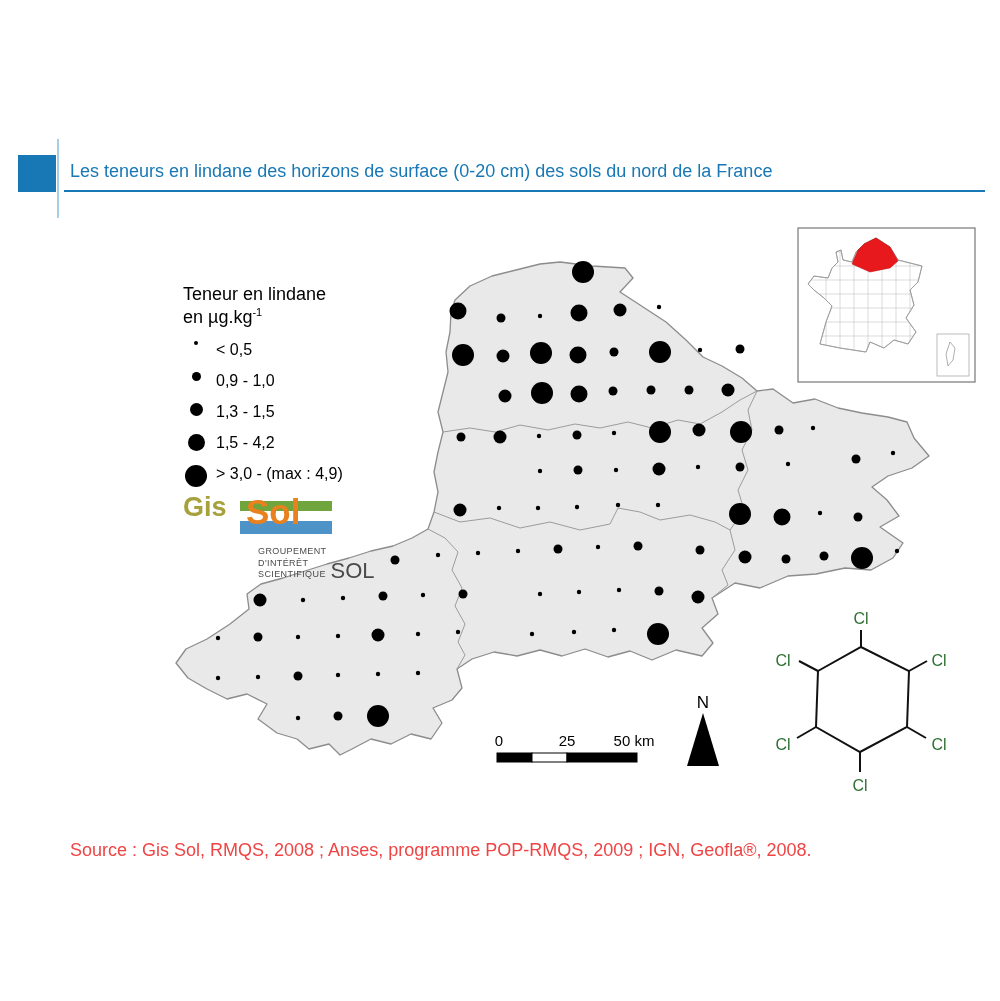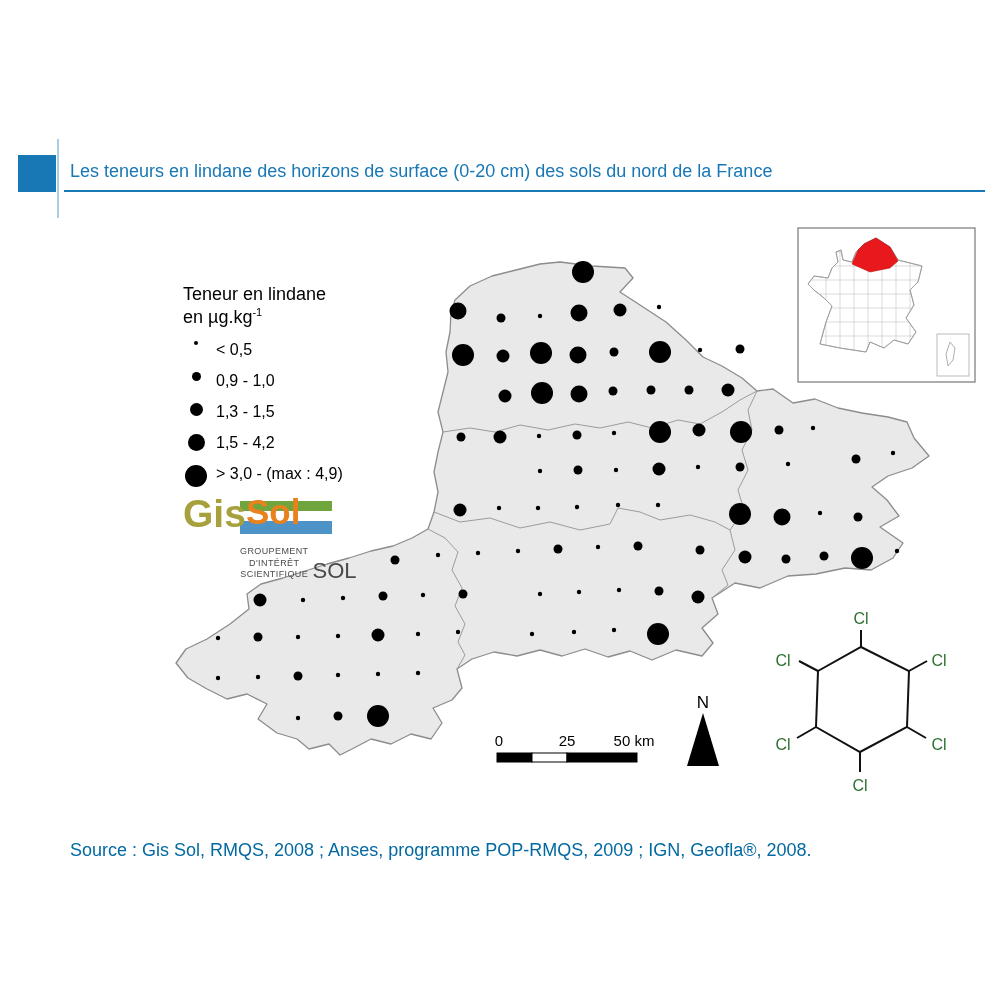--- a/index.html
+++ b/index.html
@@ -18,31 +18,31 @@
   .legend-title sup{font-size:11px;}
   .legend-items{margin-top:13px;}
   .legend-row{display:flex;align-items:flex-start;height:24px;margin-bottom:7px;}
   .legend-dot-cell{width:26px;display:flex;justify-content:center;align-items:center;}
   .legend-dot{background:#000;border-radius:50%;display:block;}
   .legend-label{font-size:16px;margin-left:7px;white-space:nowrap;}
 
   
   .logo{position:absolute;left:183px;top:492px;width:160px;}
   .logo-top{position:relative;height:48px;}
-  .logo-gis{position:absolute;left:0;top:0;font-size:39px;font-weight:bold;color:#a6a13c;}
+  .logo-gis{position:absolute;left:0;top:0;font-size:27px;font-weight:bold;color:#a6a13c;}
   .bar{position:absolute;display:block;}
   .bar-green{left:57px;top:9px;width:92px;height:10px;background:#6fa53c;}
   .bar-blue{left:57px;top:29px;width:92px;height:13px;background:#4e93c8;}
   .logo-sol{position:absolute;left:63px;top:0;font-size:35px;font-weight:bold;color:#e8811e;}
-  .logo-bottom{margin-top:6px;margin-left:57px;display:flex;align-items:flex-end;text-align:center;}
+  .logo-bottom{margin-top:6px;margin-left:75px;display:flex;align-items:flex-end;}
   .logo-lines{font-size:9px;color:#4a4a4a;letter-spacing:0.4px;line-height:1.3;}
   .logo-sol-small{font-size:22px;color:#4a4a4a;margin-left:4px;line-height:0.9;}
 
   
-  .source{position:absolute;left:70px;top:840px;font-size:18px;color:#0369a1;white-space:nowrap;}
+  .source{position:absolute;left:70px;top:840px;font-size:18px;color:#ef4444;white-space:nowrap;}
 
   
   .cl-labels text{font-size:16px;}
   .north-n{font-size:17px;fill:#000;}
   .scale-label{font-size:15px;fill:#000;}
 </style>
 </head>
 <body>
 
 <div class="page">

